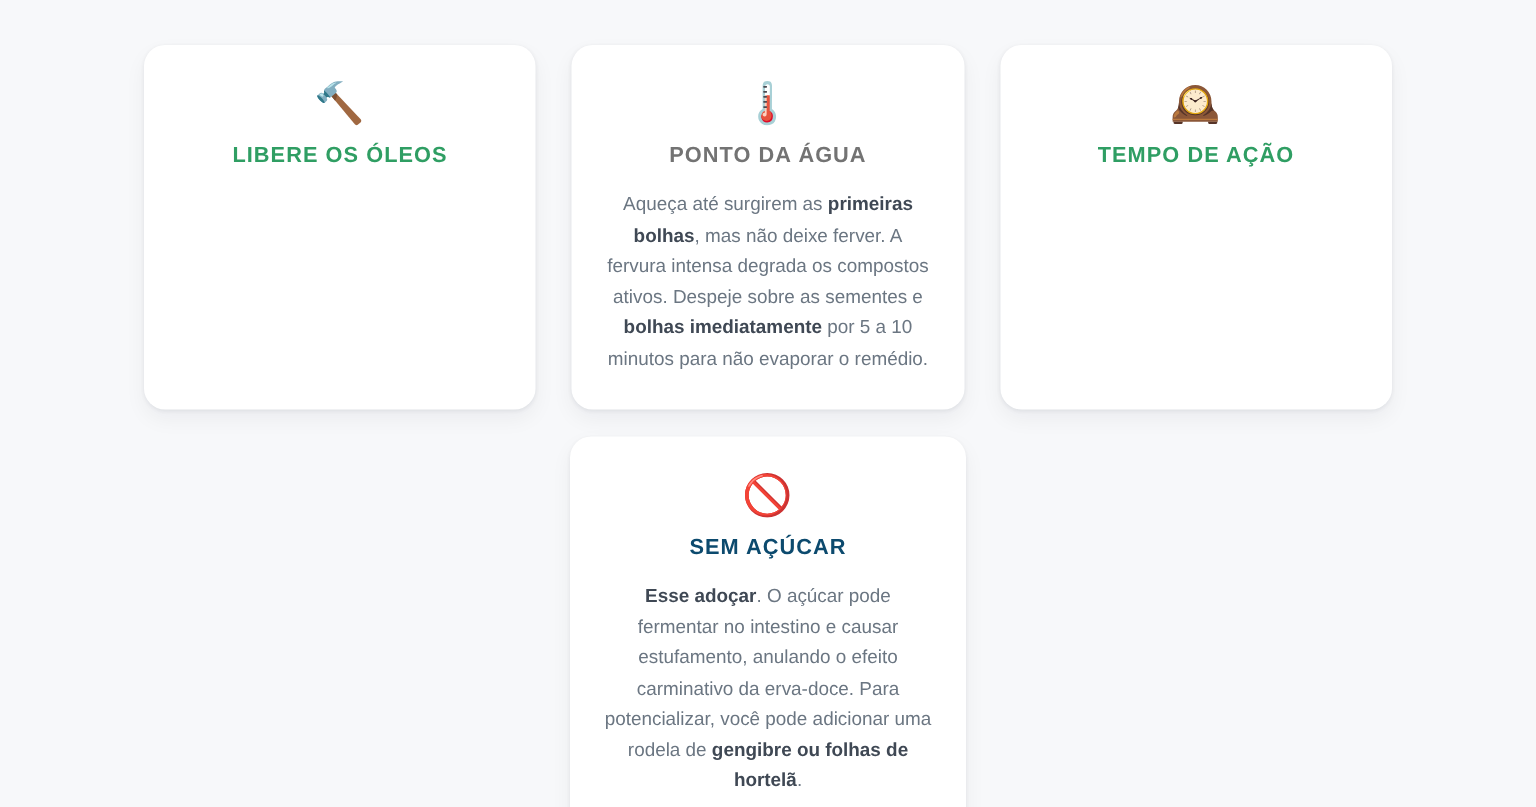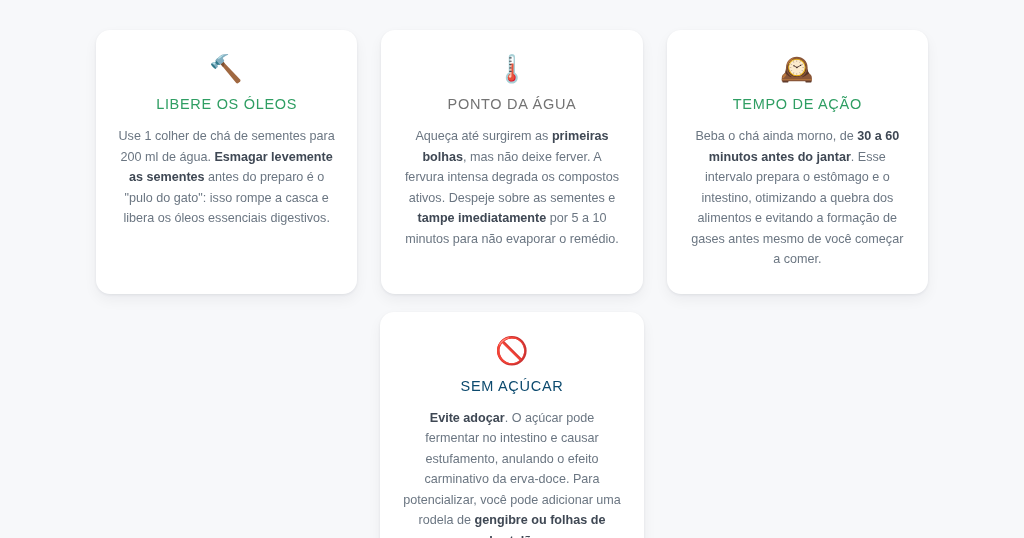--- a/index.html
+++ b/index.html
@@ -49,21 +49,21 @@
   }
   .icon {
     font-size: 27px;
     line-height: 34px;
     height: 34px;
     display: block;
     margin-bottom: 6px;
   }
   .card-title {
     font-size: 14.5px;
-    font-weight: normal;
+    font-weight: bold;
     letter-spacing: 0.7px;
     margin: 4px 0 14px 0;
     text-transform: uppercase;
   }
   .card-body {
     font-size: 12.6px;
     line-height: 20.5px;
     color: #6b7682;
     margin: 0;
   }
@@ -77,39 +77,37 @@
 </style>
 </head>
 <body style="background: rgb(247, 248, 250);">
 
 <div class="board">
   <div class="row row-1">
 
     <div class="card">
       <span class="icon">🔨</span>
       <div class="card-title t-green">LIBERE OS ÓLEOS</div>
-      <p class="card-body">Use 1 colher de chá de sementes para 200 ml de água. <b>Esmagar levemente as sementes</b> antes do preparo é o "pulo do gato": isso rompe a casca e libera os óleos essenciais digestivos.</p>
     </div>
 
     <div class="card">
       <span class="icon">🌡️</span>
       <div class="card-title t-blue">PONTO DA ÁGUA</div>
-      <p class="card-body">Aqueça até surgirem as <b>primeiras bolhas</b>, mas não deixe ferver. A fervura intensa degrada os compostos ativos. Despeje sobre as sementes e <b>tampe imediatamente</b> por 5 a 10 minutos para não evaporar o remédio.</p>
+      <p class="card-body">Aqueça até surgirem as <b>primeiras bolhas</b>, mas não deixe ferver. A fervura intensa degrada os compostos ativos. Despeje sobre as sementes e <b>bolhas imediatamente</b> por 5 a 10 minutos para não evaporar o remédio.</p>
     </div>
 
     <div class="card">
       <span class="icon">🕰️</span>
       <div class="card-title t-green">TEMPO DE AÇÃO</div>
-      <p class="card-body">Beba o chá ainda morno, de <b>30 a 60 minutos antes do jantar</b>. Esse intervalo prepara o estômago e o intestino, otimizando a quebra dos alimentos e evitando a formação de gases antes mesmo de você começar a comer.</p>
     </div>
 
   </div>
 
   <div class="row row-2">
 
     <div class="card card-tall">
       <span class="icon">🚫</span>
       <div class="card-title t-red">SEM AÇÚCAR</div>
-      <p class="card-body"><b>Evite adoçar</b>. O açúcar pode fermentar no intestino e causar estufamento, anulando o efeito carminativo da erva-doce. Para potencializar, você pode adicionar uma rodela de <b>gengibre ou folhas de hortelã</b>.</p>
+      <p class="card-body"><b>Esse adoçar</b>. O açúcar pode fermentar no intestino e causar estufamento, anulando o efeito carminativo da erva-doce. Para potencializar, você pode adicionar uma rodela de <b>gengibre ou folhas de hortelã</b>.</p>
     </div>
 
   </div>
 </div>
 
 </body></html>

